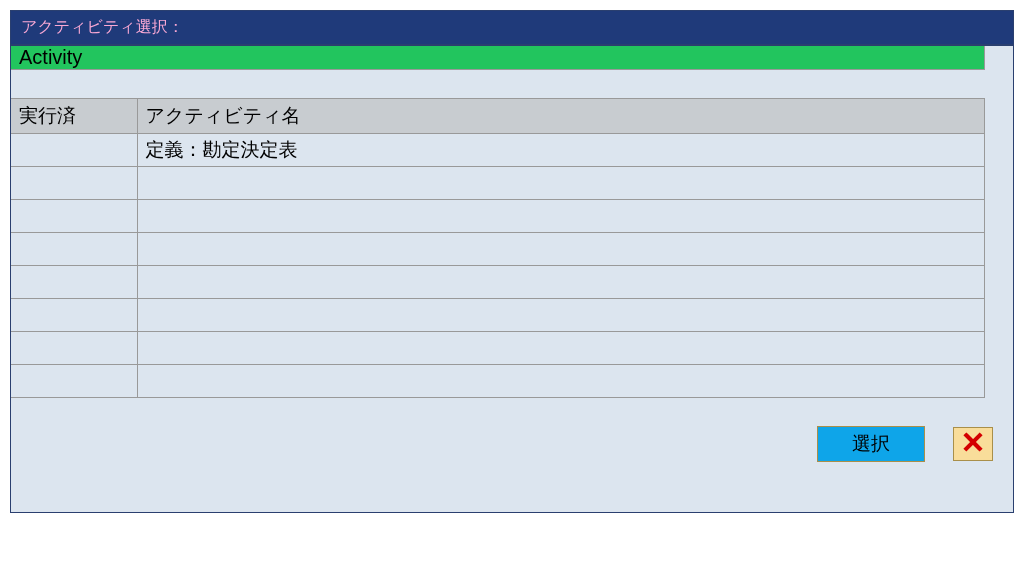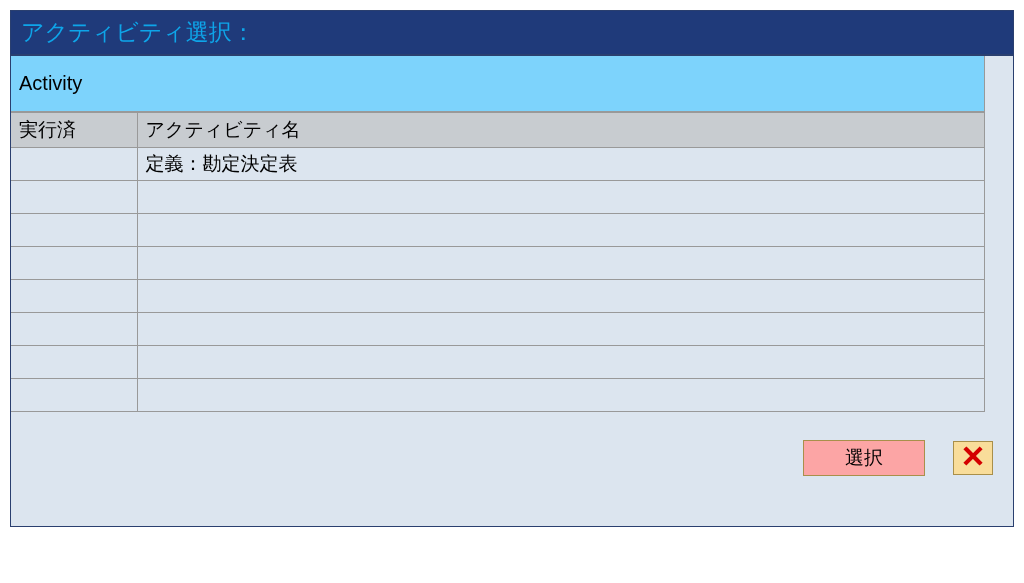--- a/index.html
+++ b/index.html
@@ -8,42 +8,43 @@
       background: #fff;
       padding: 10px;
     }
     .dialog {
       width: 1004px;
       border: 1px solid #2a3f6f;
       background: #dce5ef;
     }
     .title-bar {
       background: #1f3a7a;
-      color: #0ea5e9;
+      color: #f9a8d4;
       padding: 6px 10px;
-      font-size: 23px;
+      font-size: 16px;
       border-bottom: 2px solid #2a3f6f;
     }
     .content {
       display: flex;
     }
     .table-wrap {
       flex: 1;
     }
     .subtitle {
-      background: #7dd3fc;
-      padding: 16px 8px;
+      background: #22c55e;
+      padding: 0 8px;
       font-size: 20px;
       border-bottom: 1px solid #999;
       border-right: 1px solid #999;
     }
     table {
       width: 100%;
       border-collapse: collapse;
       table-layout: fixed;
+      margin-top: 28px;
     }
     th {
       background: #c8ccd0;
       text-align: left;
       padding: 4px 8px;
       font-size: 19px;
       font-weight: normal;
       border: 1px solid #999;
       border-left: none;
     }
@@ -66,24 +67,24 @@
       border-left: none;
     }
     .footer {
       padding: 28px 20px 50px;
       display: flex;
       justify-content: flex-end;
       align-items: center;
       gap: 28px;
     }
     .btn-select {
-      background: #fca5a5;
+      background: #0ea5e9;
       border: 1px solid #a98f4a;
       padding: 4px 0;
-      width: 122px;
+      width: 108px;
       text-align: center;
       font-size: 19px;
       cursor: pointer;
     }
     .btn-close {
       background: #f9dd9a;
       border: 1px solid #a98f4a;
       width: 40px;
       height: 34px;
       display: flex;

